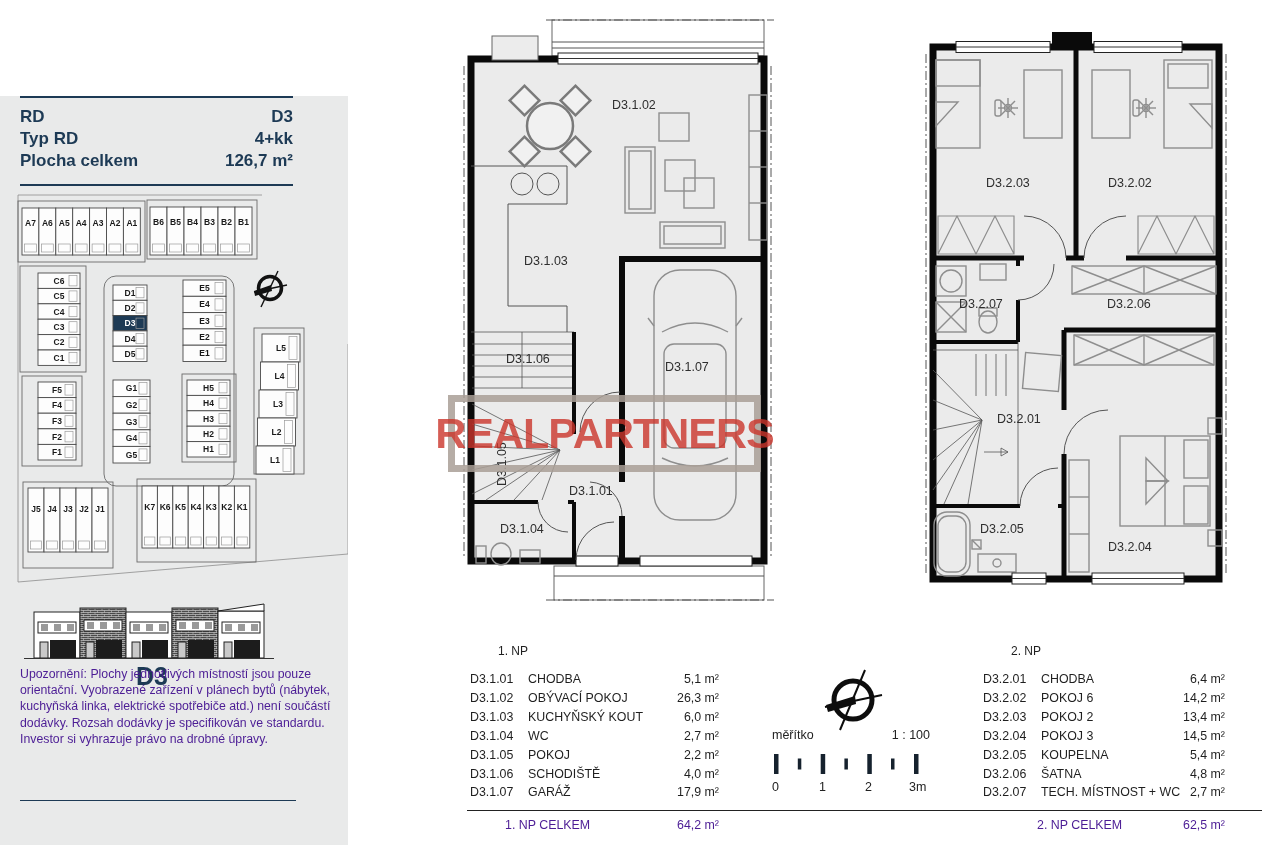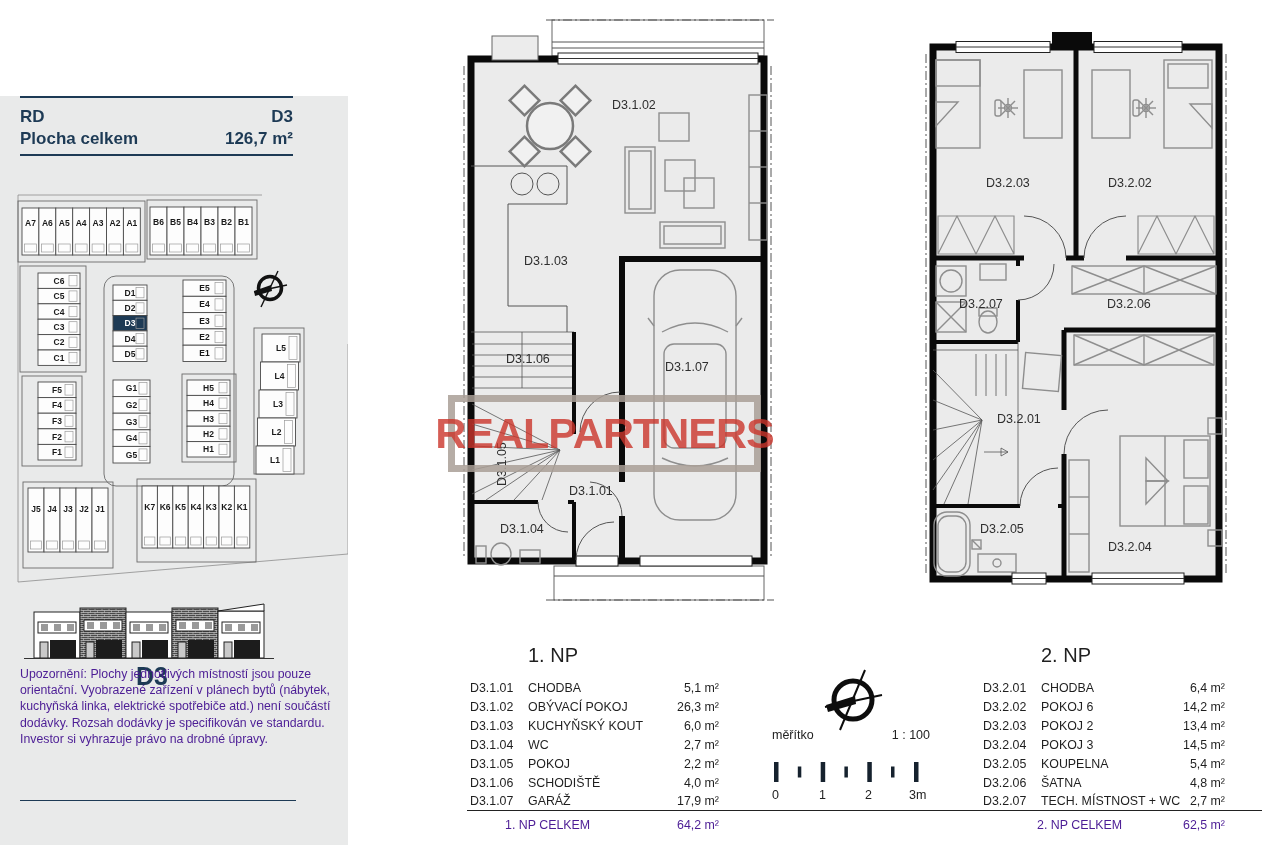--- a/index.html
+++ b/index.html
@@ -1,21 +1,21 @@
 <!DOCTYPE html>
 <html><head>
 <meta charset="utf-8">
 <style>
   html,body{margin:0;padding:0;background:#fff}
   .page{position:relative;width:1262px;height:845px;background:#fff;overflow:hidden;
         font-family:"Liberation Sans",sans-serif}
   
   .left-panel{position:absolute;left:0;top:96px;width:348px;height:749px;background:#e9eaea}
   .spec{position:absolute;left:20px;top:0;width:273px;border-top:2px solid #1d3a55;
-        border-bottom:2px solid #1d3a55;padding:8px 0 4px;color:#1d3a55}
+        border-bottom:2px solid #1d3a55;padding:8px 0 12px;color:#1d3a55}
   .spec-row{display:flex;justify-content:space-between;font-size:17px;font-weight:bold;line-height:22px}
   .site-svg{position:absolute;left:8px;top:96px}
   .lot rect{fill:#fdfdfd;stroke:#4a4a4a;stroke-width:0.9}
   .lot.hl rect{fill:#1d3a55}
   .lot text{font:bold 8.5px "Liberation Sans",sans-serif;fill:#1a1a1a;text-anchor:middle}
   .lot.hl text{fill:#fff}
   .lot .stub{fill:none;stroke:#9a9a9a;stroke-width:0.7}
   .outline{fill:none;stroke:#6a6a6a;stroke-width:0.9}
   .bound{fill:none;stroke:#8d8d8d;stroke-width:0.8}
   .elev-svg{position:absolute;left:24px;top:506px}
@@ -39,44 +39,48 @@
   .steps line,.steps path{stroke:#555;stroke-width:0.8;fill:none}
   .zig{fill:none;stroke:#8e8e8e;stroke-width:1.2}
   
   .watermark{position:absolute;left:448px;top:395px;width:299px;height:63px;z-index:6;
              border:7px solid rgba(169,159,151,.85);display:flex;align-items:center;
              justify-content:center;pointer-events:none}
   .watermark span{font-family:Liberation Sans, sans-serif;font-weight:bold;font-size:43px;
                   letter-spacing:-1px;color:rgba(203,52,43,.8);white-space:nowrap}
   
   .legend{position:absolute;color:#1f1f1f}
-  .legend-title{font-size:20px;margin:0 0 12px 58px}
+  .legend-title{font-size:12px;margin:0 0 12px 28px}
   .legend-row{display:grid;grid-template-columns:58px 1fr auto;font-size:12.4px;line-height:18.9px}
   .lg-area{text-align:left}
   .totals-rule{position:absolute;left:467px;top:810px;width:795px;border-top:1.6px solid #222}
   .total{position:absolute;top:818px;display:flex;justify-content:space-between;
          font-size:12.4px;color:#4c1d95}
   
   .scalebar{position:absolute;left:772px;top:728px;width:158px;color:#222}
-  .scale-labels{display:flex;justify-content:space-between;font-size:12.5px;margin-bottom:20px}
+  .scale-labels{display:flex;justify-content:space-between;font-size:12.5px;margin-bottom:12px}
   .tick-nums{position:relative;height:14px;font-size:12.5px}
   .tick-nums span{position:absolute;top:0}
   .compass-svg{position:absolute;left:821px;top:668px}
 </style>
 </head>
 <body>
 
 <div class="page">
 
   <div class="left-panel">
 
     <div class="spec">
       <div class="spec-row">
         <span>RD</span>
         <span>D3</span>
+      </div>
+      <div class="spec-row">
+        <span>Typ RD</span>
+        <span>4+kk</span>
       </div>
       <div class="spec-row">
         <span>Plocha celkem</span>
         <span>126,7 m²</span>
       </div>
     </div>
 
     <svg class="site-svg" width="340" height="402" viewBox="0 0 340 402">
       <path class="bound" d="M10,3 L254,3 M10,3 L10,390 L340,362 M340,362 L340,152"></path>
       <rect class="outline" x="10" y="9" width="127" height="61"></rect>

